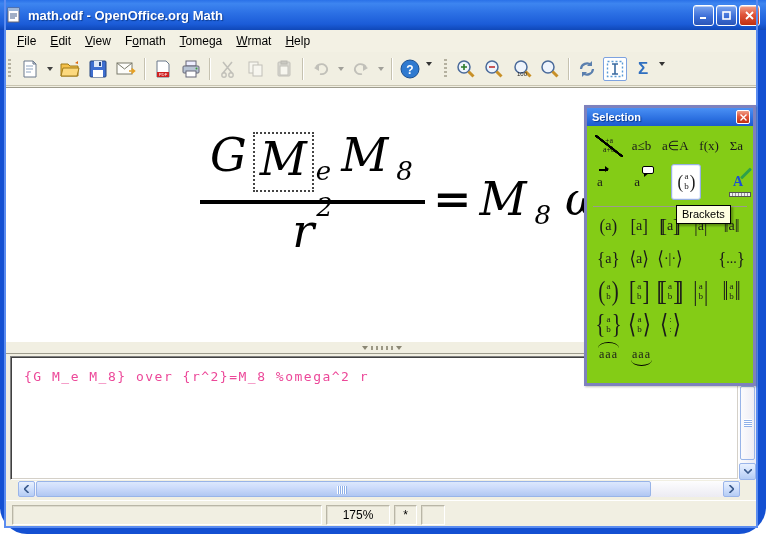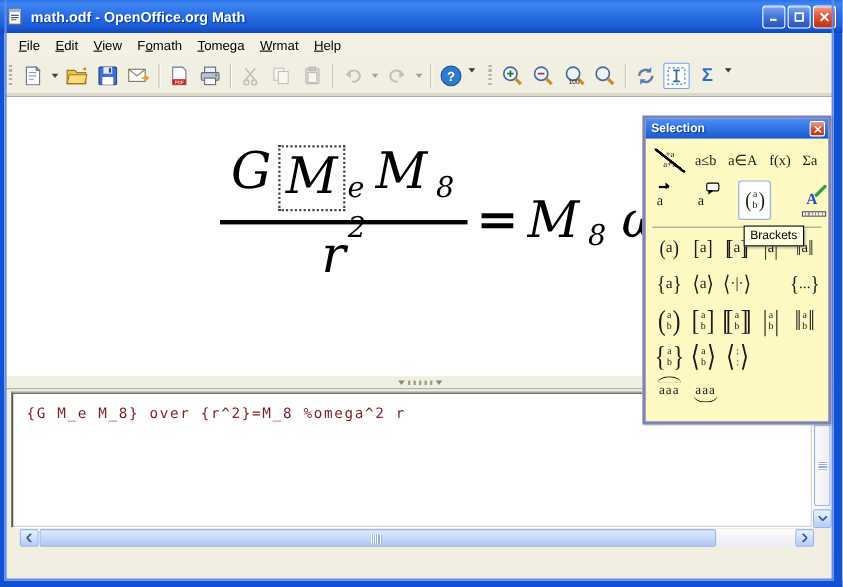--- a/index.html
+++ b/index.html
@@ -1,18 +1,18 @@
 <!DOCTYPE html>
 <html><head>
 <meta charset="utf-8">
 <style>
   * { margin:0; padding:0; box-sizing:border-box; }
   html,body { width:766px; height:534px; overflow:hidden; font-family:"Liberation Sans", sans-serif; }
   #window { position:relative; width:766px; height:534px; background:#f1efe2;
-            border-left:4px solid #1450d2; border-right:8px solid #1450d2; border-bottom:6px solid #1450d2; }
+            border-left:4px solid #1450d2; border-right:8px solid #1450d2; border-bottom:6px solid #1450d2;border-radius:27px; }
   #window::after { content:""; position:absolute; inset:0; pointer-events:none;
             box-shadow: inset 2px -2px 0 #5b8cf0, inset -2px 0 0 #5b8cf0; }
 
   
   #titlebar { position:absolute; left:-4px; right:-8px; top:0; height:30px;
       background:linear-gradient(180deg,#2a71e8 0%,#3d85f0 12%,#2b6fe4 45%,#1b5cd8 80%,#1048b8 100%);
       display:flex; align-items:center; padding:0 6px; }
   #title-text { color:#fff; font-weight:bold; font-size:13px; text-shadow:1px 1px 1px #0a3a90; margin-left:6px; flex:1;
       white-space:nowrap; overflow:hidden; }
   .winbtn { width:21px; height:21px; margin-left:2px; border-radius:3px; border:1px solid #fff;
@@ -63,21 +63,21 @@
       border-top:1px solid #fff; border-bottom:1px solid #9d9b8d; display:flex; align-items:center; }
   #split-handle { margin-left:358px; display:flex; align-items:center; gap:3px; }
   .sh-dot { width:2px; height:4px; background:#9b9785; }
   .sh-tri { width:0; height:0; border-left:3px solid transparent; border-right:3px solid transparent; border-top:4px solid #8a8674; }
 
   
   #cmd-region { position:absolute; left:2px; top:354px; width:752px; height:144px; background:#f1efe2; }
   #cmd-text { position:absolute; left:4px; top:2px; width:729px; height:124px; background:#fff;
       border:1px solid #808080; border-right-color:#fff; border-bottom-color:#fff;
       box-shadow: inset 1px 1px 0 #404040, inset -1px -1px 0 #d4d0c8;
-      font-family:"DejaVu Sans Mono", monospace; font-size:13px; letter-spacing:1.5px; color:#7f1d1d;
+      font-family:"DejaVu Sans Mono", monospace; font-size:13px; letter-spacing:1.5px; color:#ec4899;
       padding:12px 0 0 13px; white-space:pre; }
   
   .sb-track { background:linear-gradient(90deg,#fdfdfe,#ecebf3); }
   .sb-track.h { background:linear-gradient(180deg,#fdfdfe,#ecebf3); }
   .sb-thumb { background:linear-gradient(90deg,#dcе8fd,#cddcfb 40%,#b0c7f2); border:1px solid #98b4e8; border-radius:2px; position:relative; }
   .sb-thumbh { background:linear-gradient(180deg,#dce8fd,#cddcfb 40%,#b0c7f2); border:1px solid #98b4e8; border-radius:2px; position:relative; }
   .sb-btn { background:linear-gradient(180deg,#e9f1fe,#cfdffc 50%,#b5ccf4); border:1px solid #9ab5ea; border-radius:2px;
       color:#3a5a8c; display:flex; align-items:center; justify-content:center; font-size:9px; font-weight:bold; }
   #vscroll { position:absolute; left:733px; top:2px; width:17px; height:124px; }
   #vthumb { position:absolute; left:0; top:30px; width:15px; height:74px; margin:0 1px; }
@@ -96,21 +96,21 @@
       border-top:1px solid #fff; display:flex; align-items:center; font-size:12px; color:#000; }
   .st-panel { height:20px; border:1px solid #b9b6a6; border-right-color:#fff; border-bottom-color:#fff;
       box-shadow: inset 1px 1px 0 #dedbcd; background:#f1efe2; display:flex; align-items:center; justify-content:center; }
   #st-main { width:310px; margin-left:8px; }
   #st-zoom { width:64px; margin-left:4px; }
   #st-mod  { width:23px; margin-left:4px; }
   #st-x    { width:24px; margin-left:4px; }
 
   
   #palette { position:absolute; left:580px; top:105px; width:172px; height:281px; z-index:50;
-      background:#fef9c3; border:3px solid #7e81bd; box-shadow:1px 1px 2px rgba(0,0,0,.25); }
+      background:#84cc16; border:3px solid #7e81bd; box-shadow:1px 1px 2px rgba(0,0,0,.25); }
   #pal-title { height:18px; background:linear-gradient(180deg,#4a90f4,#2b6fe0 60%,#1c5ace);
       display:flex; align-items:center; padding:0 3px 0 5px; }
   #pal-title-text { color:#fff; font-weight:bold; font-size:11px; flex:1; text-shadow:1px 1px 1px #0a3a90; }
   #pal-close { width:14px; height:14px; border-radius:2px; border:1px solid #fff;
       background:linear-gradient(180deg,#f0a088,#e0563c 45%,#c03010); color:#fff; font-size:9px; font-weight:bold;
       display:flex; align-items:center; justify-content:center; }
   #pal-body { padding:5px 4px 4px; font-family:Liberation Serif, serif; color:#1a1a1a; }
   .cat-row { display:flex; align-items:center; justify-content:space-between; padding:0 6px; height:30px; }
   .cat-row.second { height:42px; }
   .cat { font-size:13px; display:flex; align-items:center; justify-content:center; position:relative; }
@@ -411,20 +411,26 @@
           <div class="griph"></div>
         </div>
       <div id="hright" class="sb-btn">
         <svg width="5" height="8" viewBox="0 0 5 8">
             <path d="M0.5 0 l4 4 -4 4" fill="none" stroke="#3a5a8c" stroke-width="1.6"></path>
           </svg>
       </div>
     </div>
   </div>
 
+  <div id="statusbar">
+    <div id="st-main" class="st-panel"></div>
+    <div id="st-zoom" class="st-panel">175%</div>
+    <div id="st-mod" class="st-panel">*</div>
+    <div id="st-x" class="st-panel"></div>
+  </div>
 
   <div id="palette">
     <div id="pal-title">
       <span id="pal-title-text">Selection</span>
       <div id="pal-close">
         <svg width="7" height="7" viewBox="0 0 7 7">
             <path d="M0.5 0.5 L6.5 6.5 M6.5 0.5 L0.5 6.5" stroke="#fff" stroke-width="1.4"></path>
           </svg>
       </div>
     </div>

